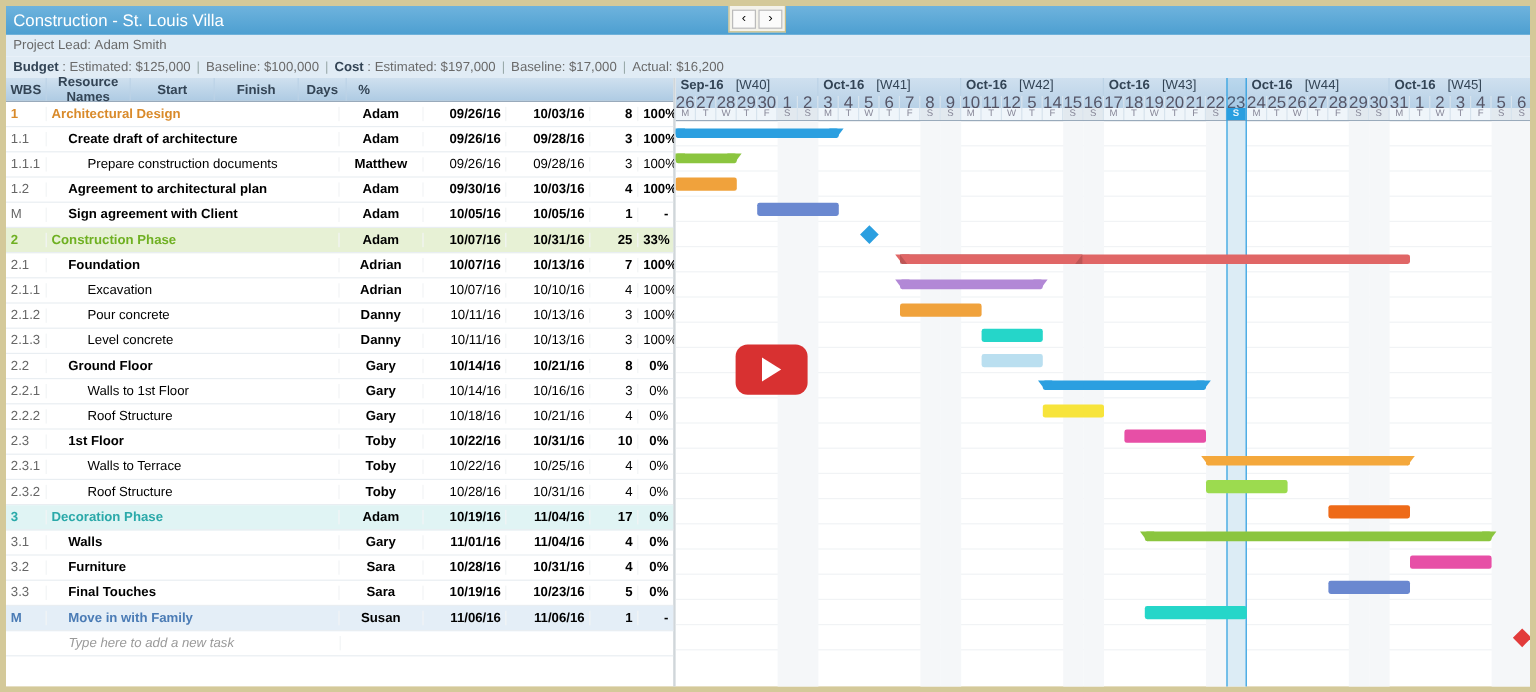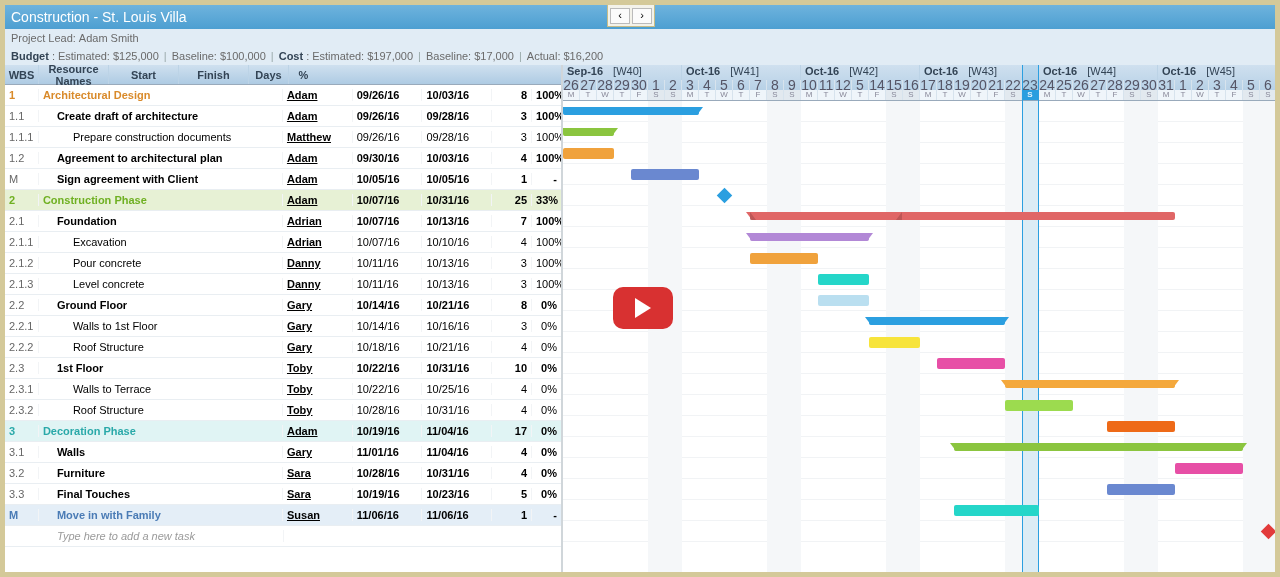--- a/index.html
+++ b/index.html
@@ -37,22 +37,22 @@
   .colhead>div{display:flex;align-items:center;justify-content:center;border-right:1px solid #bcd3e6;padding:0 4px;text-align:center;}
   .c-wbs{width:34px}.c-name{width:245px;justify-content:flex-start !important;}
   .c-res{width:70px}.c-start{width:70px}.c-fin{width:70px}.c-days{width:40px}.c-pct{width:29px;border-right:none !important;}
 
   
   .rows{flex:1;overflow-y:hidden;}
   .row{height:21px;display:flex;align-items:center;border-bottom:1px solid #e9eef2;}
   .row>div{padding:0 4px;white-space:nowrap;border-right:1px solid #f2f4f6;}
   .row .c-wbs{color:#666;}
   .row .c-name{text-align:left;}
-  .row .c-res{text-align:left;font-weight:bold;text-decoration:underline;}
-  .row .c-start,.row .c-fin{text-align:left;}
+  .row .c-res{text-align:center;font-weight:bold;}
+  .row .c-start,.row .c-fin{text-align:right;}
   .row .c-days,.row .c-pct{text-align:right;}
   .row.l0 .c-name,.row.l0 .c-res,.row.l0 .c-start,.row.l0 .c-fin,.row.l0 .c-days,.row.l0 .c-pct{font-weight:bold;}
   .row.l1 .c-name{padding-left:18px;font-weight:bold;}
   .row.l1 .c-res,.row.l1 .c-start,.row.l1 .c-fin,.row.l1 .c-days,.row.l1 .c-pct{font-weight:bold;}
   .row.l2 .c-name{padding-left:34px;}
   .row .placeholder{font-style:italic;color:#9a9a9a;padding-left:18px;}
   .bg-none{}.bg-green{background:#e7f1d5;}.bg-cyan{background:#e0f4f4;}.bg-blue{background:#e4eef7;}
   .fg-orange .c-name,.fg-orange .c-wbs{color:var(--orange);font-weight:bold;}
   .fg-green .c-name,.fg-green .c-wbs{color:#6fb022;font-weight:bold;}
   .fg-cyan .c-name,.fg-cyan .c-wbs{color:#2aa9a9;font-weight:bold;}

